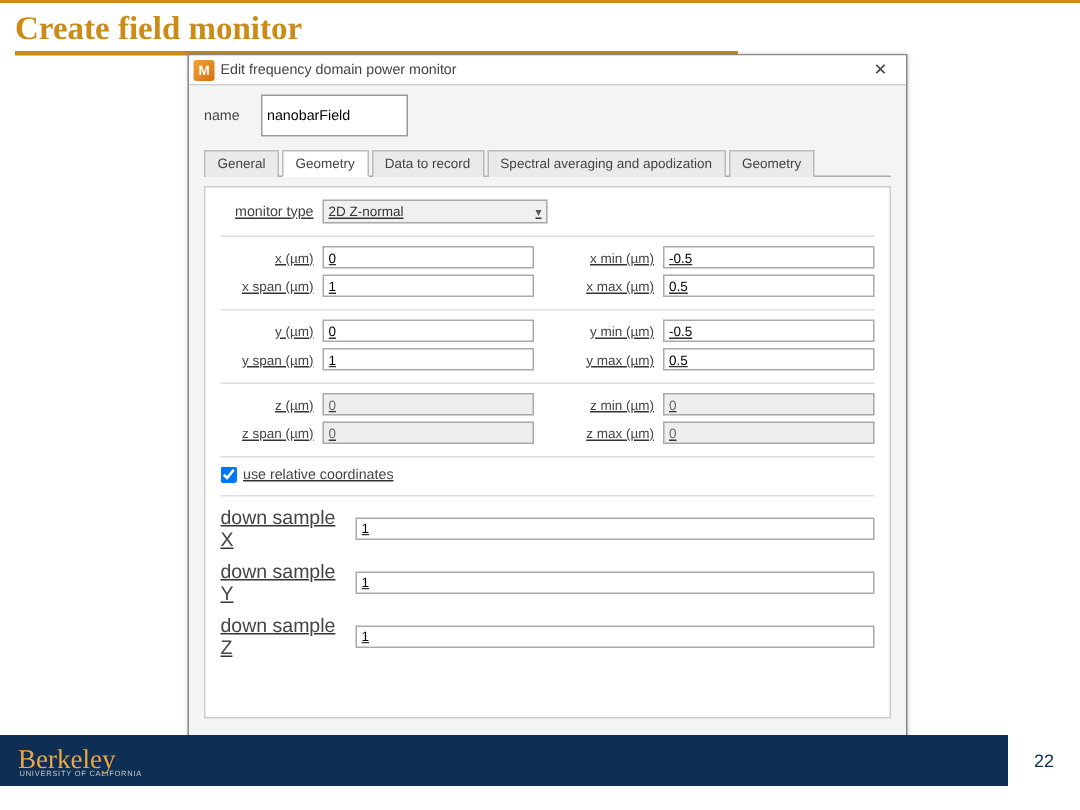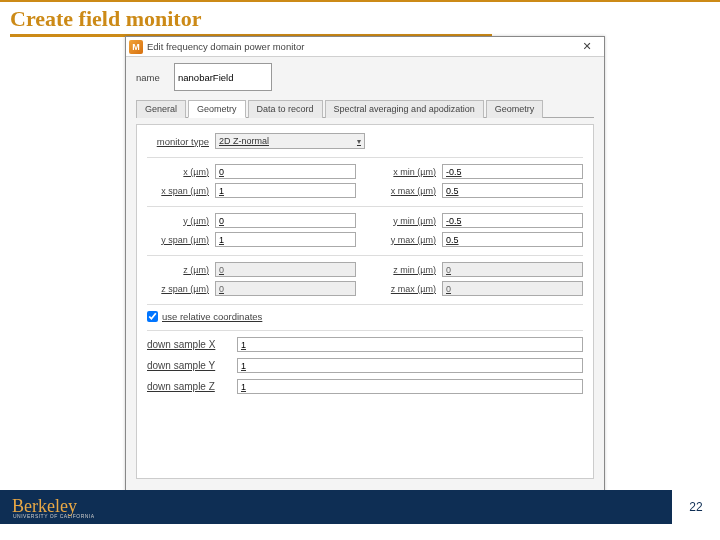--- a/index.html
+++ b/index.html
@@ -114,21 +114,21 @@
   .ff { display: flex; align-items: center; margin-bottom: 4px; }
   .ff label { width: 68px; text-align: right; padding-right: 6px; color: #444; font-size: 9px; }
   .ff input {
     flex: 1; height: 15px; font-size: 9px; padding: 0 3px;
     border: 1px solid #aaa; background: #fff;
   }
   .ff input.ro { background: #eee; color: #666; }
   .cbrow { display: flex; align-items: center; gap: 4px; margin: 6px 0 8px 0; color: #444; }
   .cbrow input { width: 11px; height: 11px; }
   .ds { display: flex; align-items: center; margin-bottom: 6px; }
-  .ds label { width: 90px; padding-right: 6px; color: #444; font-size: 10px; }
+  .ds label { width: 90px; padding-right: 6px; color: #444; font-size: 13px; }
   .ds input {
     flex: 1; height: 15px; font-size: 9px; padding: 0 3px;
     border: 1px solid #aaa; background: #fff;
   }
   .btnrow {
     position: absolute;
     right: 8px; bottom: 6px;
     display: flex; gap: 6px;
   }
   .btn {

